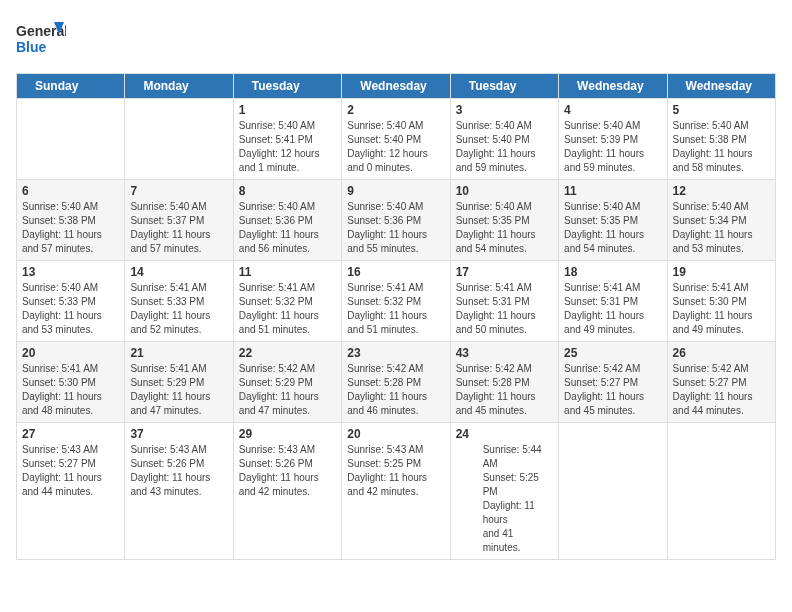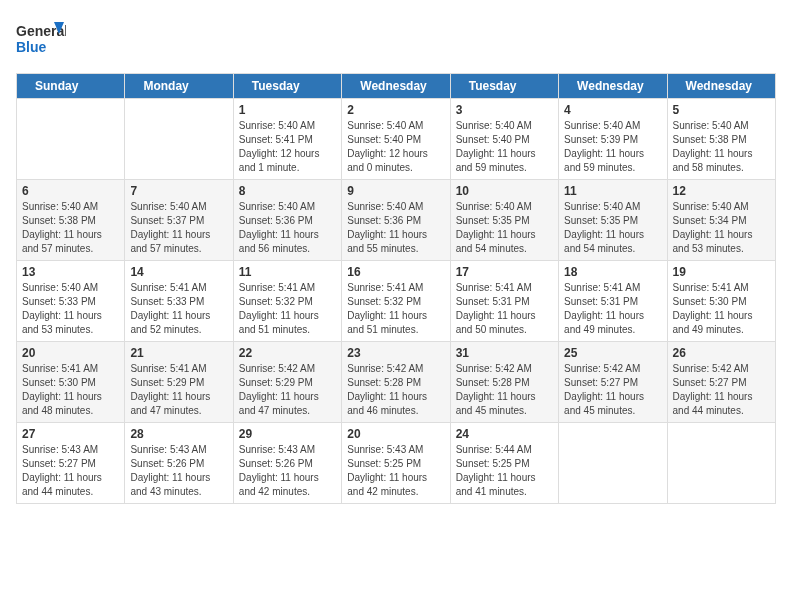--- a/index.html
+++ b/index.html
@@ -272,21 +272,21 @@
 and 47 minutes.</div>
         </td>
         <td>
           <div class="day-num">23</div>
           <div class="day-info" style="white-space: pre-line;">Sunrise: 5:42 AM
 Sunset: 5:28 PM
 Daylight: 11 hours
 and 46 minutes.</div>
         </td>
         <td>
-          <div class="day-num">31</div>
+          <div class="day-num">43</div>
           <div class="day-info" style="white-space: pre-line;">Sunrise: 5:42 AM
 Sunset: 5:28 PM
 Daylight: 11 hours
 and 45 minutes.</div>
         </td>
         <td>
           <div class="day-num">25</div>
           <div class="day-info" style="white-space: pre-line;">Sunrise: 5:42 AM
 Sunset: 5:27 PM
 Daylight: 11 hours
@@ -302,21 +302,21 @@
       </tr>
       <tr>
         <td>
           <div class="day-num">27</div>
           <div class="day-info" style="white-space: pre-line;">Sunrise: 5:43 AM
 Sunset: 5:27 PM
 Daylight: 11 hours
 and 44 minutes.</div>
         </td>
         <td>
-          <div class="day-num">28</div>
+          <div class="day-num">37</div>
           <div class="day-info" style="white-space: pre-line;">Sunrise: 5:43 AM
 Sunset: 5:26 PM
 Daylight: 11 hours
 and 43 minutes.</div>
         </td>
         <td>
           <div class="day-num">29</div>
           <div class="day-info" style="white-space: pre-line;">Sunrise: 5:43 AM
 Sunset: 5:26 PM
 Daylight: 11 hours
@@ -324,21 +324,21 @@
         </td>
         <td>
           <div class="day-num">20</div>
           <div class="day-info" style="white-space: pre-line;">Sunrise: 5:43 AM
 Sunset: 5:25 PM
 Daylight: 11 hours
 and 42 minutes.</div>
         </td>
         <td>
           <div class="day-num">24</div>
-          <div class="day-info" style="white-space: pre-line;">Sunrise: 5:44 AM
+          <div class="day-info" style="white-space: pre-line; margin-left: 27px;">Sunrise: 5:44 AM
 Sunset: 5:25 PM
 Daylight: 11 hours
 and 41 minutes.</div>
         </td>
         <td class="empty-cell"></td>
         <td class="empty-cell"></td>
       </tr>
     </tbody>
 </table>
 

